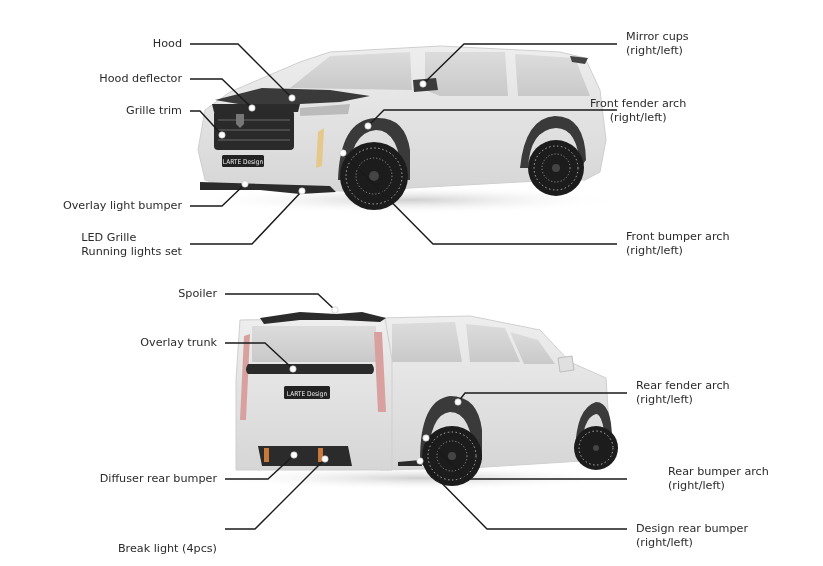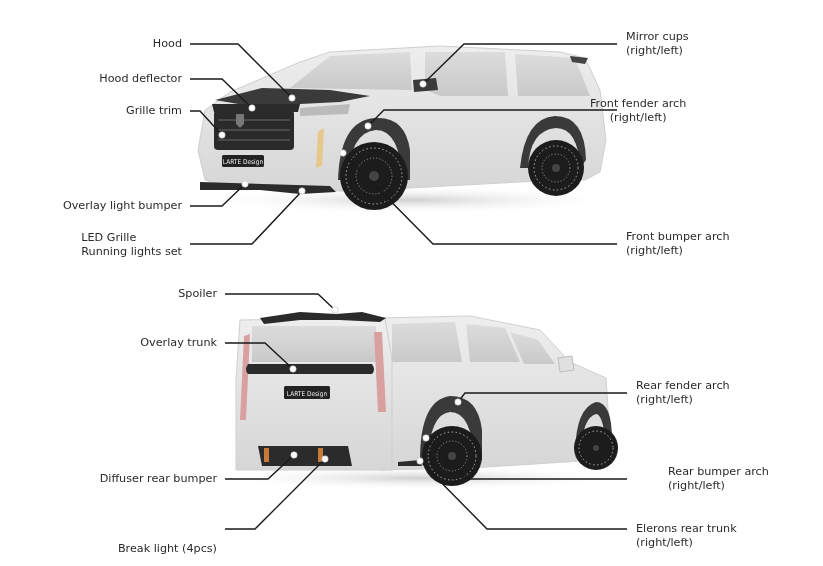--- a/index.html
+++ b/index.html
@@ -212,15 +212,15 @@
 
 <div class="label" style="left:636px; top:379px;">
   <span class="sub">Rear fender arch</span>
   <span class="sub">(right/left)</span>
 </div>
 <div class="label" style="left:636px; top:465px;margin-left:32px;">
   <span class="sub">Rear bumper arch</span>
   <span class="sub">(right/left)</span>
 </div>
 <div class="label" style="left:636px; top:522px;">
-  <span class="sub">Elerons rear trunk</span>
+  <span class="sub">Design rear bumper</span>
   <span class="sub">(right/left)</span>
 </div>
 
 </body></html>

